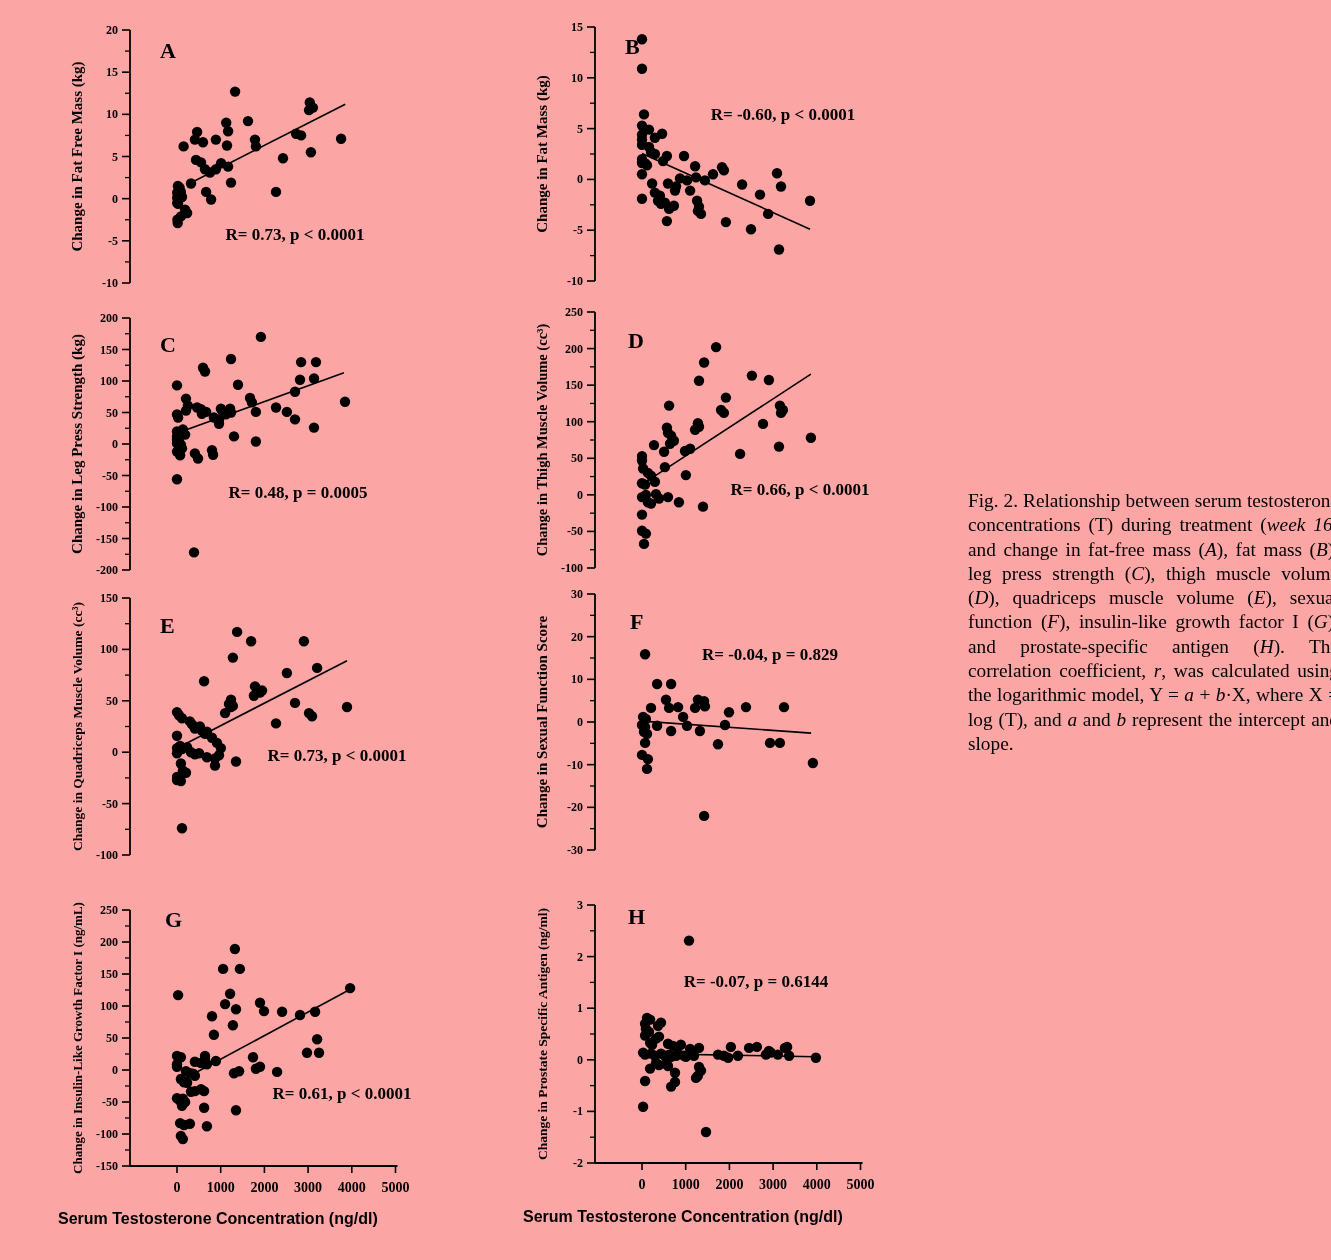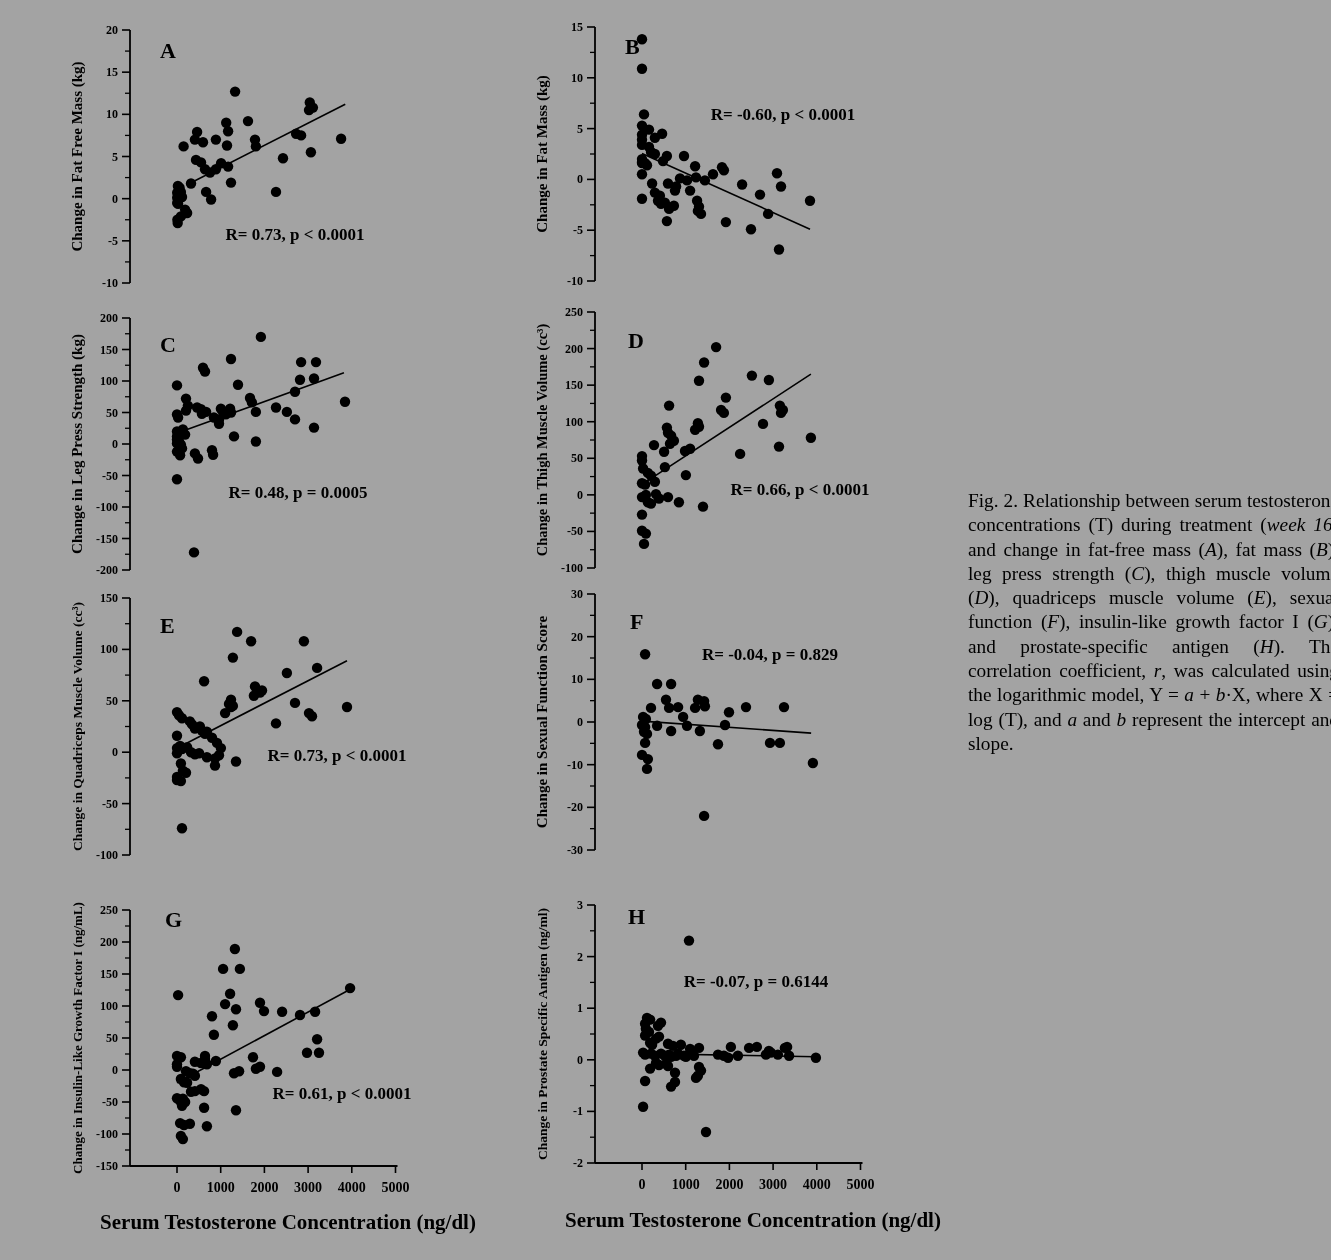--- a/index.html
+++ b/index.html
@@ -1,20 +1,20 @@
 <!DOCTYPE html>
 <html><head>
 <meta charset="utf-8">
 <style>
   html,body{margin:0;padding:0;background:#fff;}
-  #page{position:relative;width:1331px;height:1260px;background:#a3a3a3;overflow:hidden;
+  #page{position:relative;width:1331px;height:1260px;background:#fca5a5;overflow:hidden;
         font-family:"Liberation Serif", serif;color:#000;}
   .panel-svg{position:absolute;}
-  .xtitle{position:absolute;width:460px;text-align:center;
-          font-family:Liberation Serif, serif;font-weight:bold;font-size:21px;color:#000;}
+  .xtitle{position:absolute;width:460px;
+          font-family:Liberation Sans, sans-serif;font-weight:bold;font-size:16px;color:#000;}
   .caption{position:absolute;left:958px;top:489px;width:371px;
            font-family:"Liberation Serif", serif;font-size:19.3px;line-height:24.3px;
            text-align:justify;color:#000;margin-left:10px;}
   .caption i{font-style:italic;}
 </style>
 </head>
 <body>
 
 <div id="page">
   <svg class="panel-svg" style="left:60px;top:12px" width="460" height="288">

